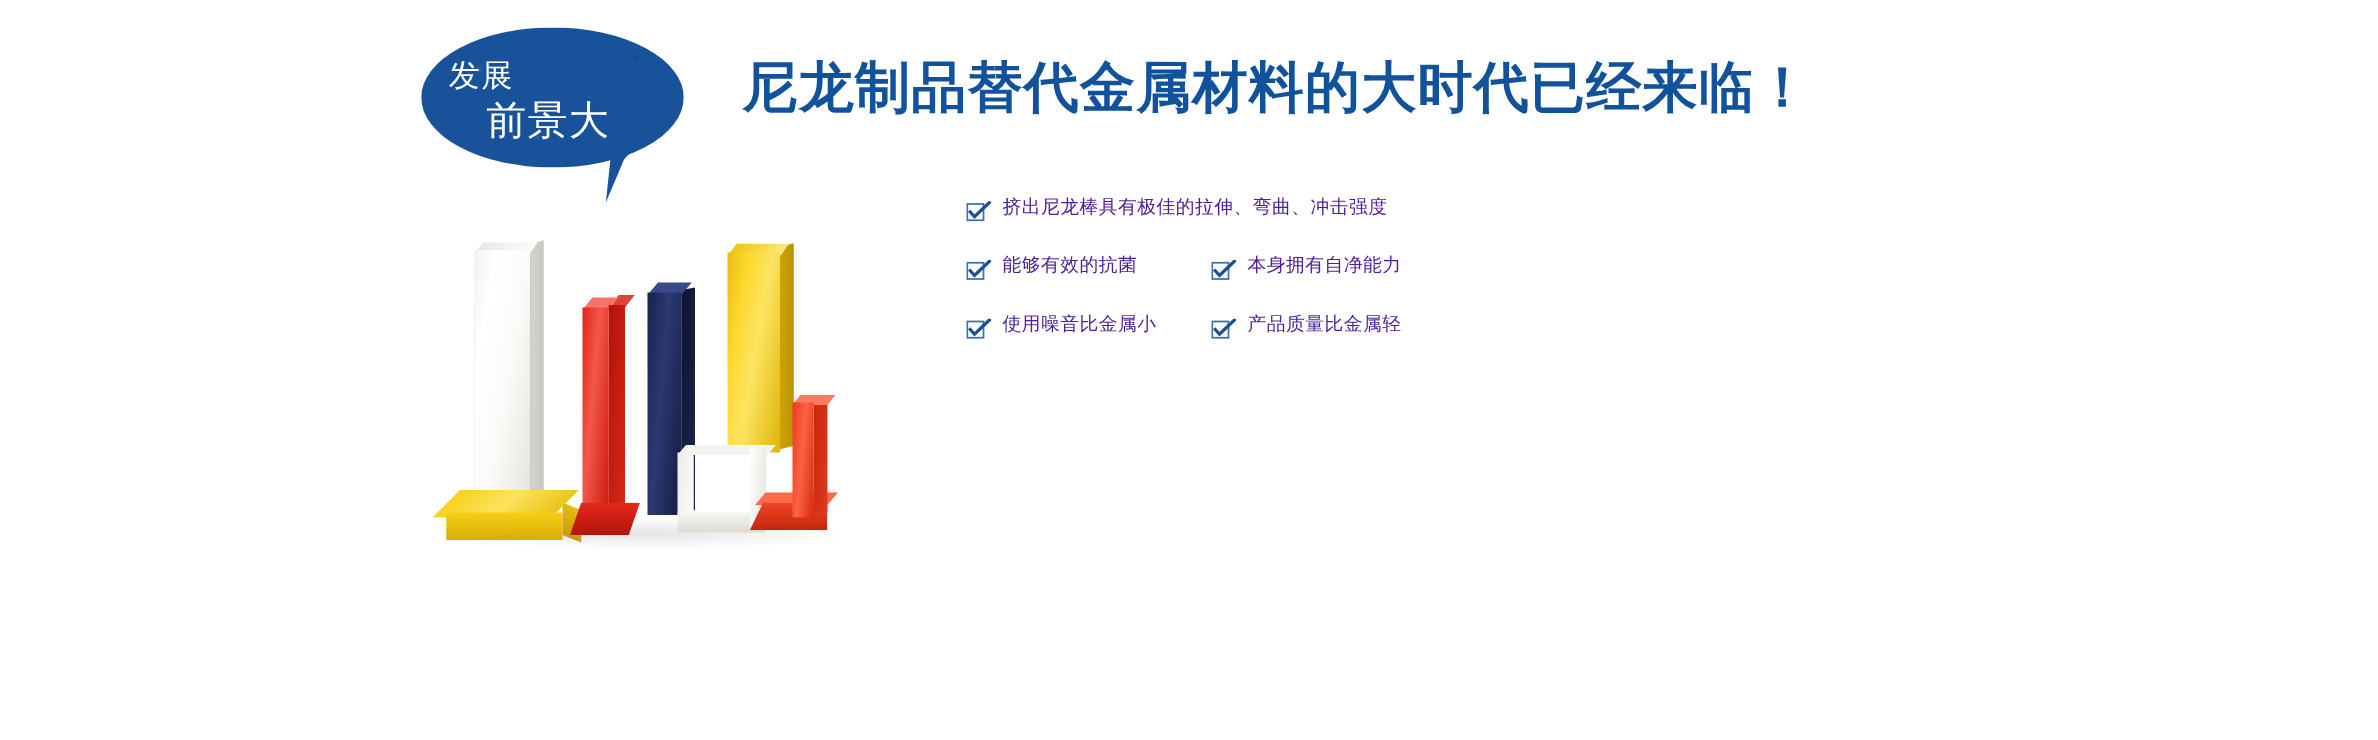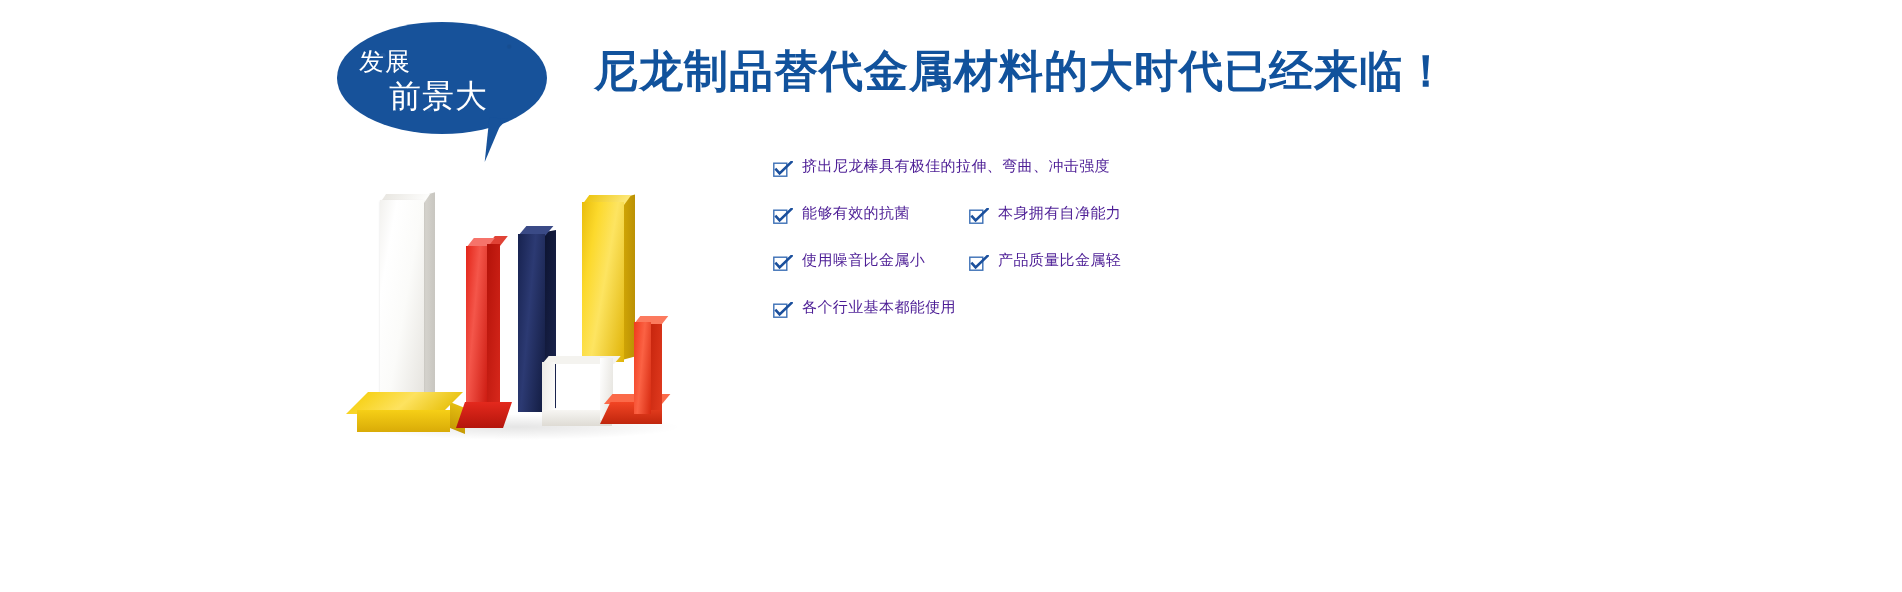--- a/index.html
+++ b/index.html
@@ -277,26 +277,15 @@
         <span class="chk">
           <svg width="20" height="18" viewBox="0 0 20 18">
             <rect x="0.8" y="2.2" width="13" height="13" fill="#ffffff" stroke="#3b6fb5" stroke-width="1.4"></rect>
             <path d="M3.2 8.6 L6.6 12.4 L18.6 0.9" fill="none" stroke="#1a4f9c" stroke-width="2.6" stroke-linecap="square"></path>
           </svg>
         </span>
         <span class="ftext">产品质量比金属轻</span>
       </div>
     </div>
 
-    <div class="frow">
-      <div class="fitem wide">
-        <span class="chk">
-          <svg width="20" height="18" viewBox="0 0 20 18">
-            <rect x="0.8" y="2.2" width="13" height="13" fill="#ffffff" stroke="#3b6fb5" stroke-width="1.4"></rect>
-            <path d="M3.2 8.6 L6.6 12.4 L18.6 0.9" fill="none" stroke="#1a4f9c" stroke-width="2.6" stroke-linecap="square"></path>
-          </svg>
-        </span>
-        <span class="ftext">各个行业基本都能使用</span>
-      </div>
-    </div>
 
   </div>
 </div>
 
 </body></html>

